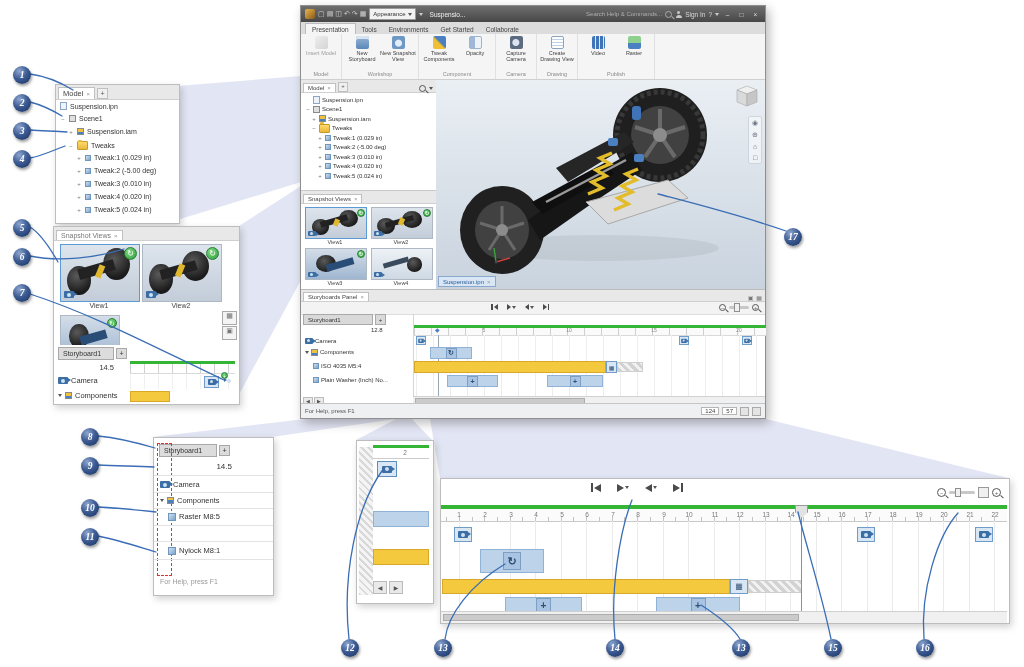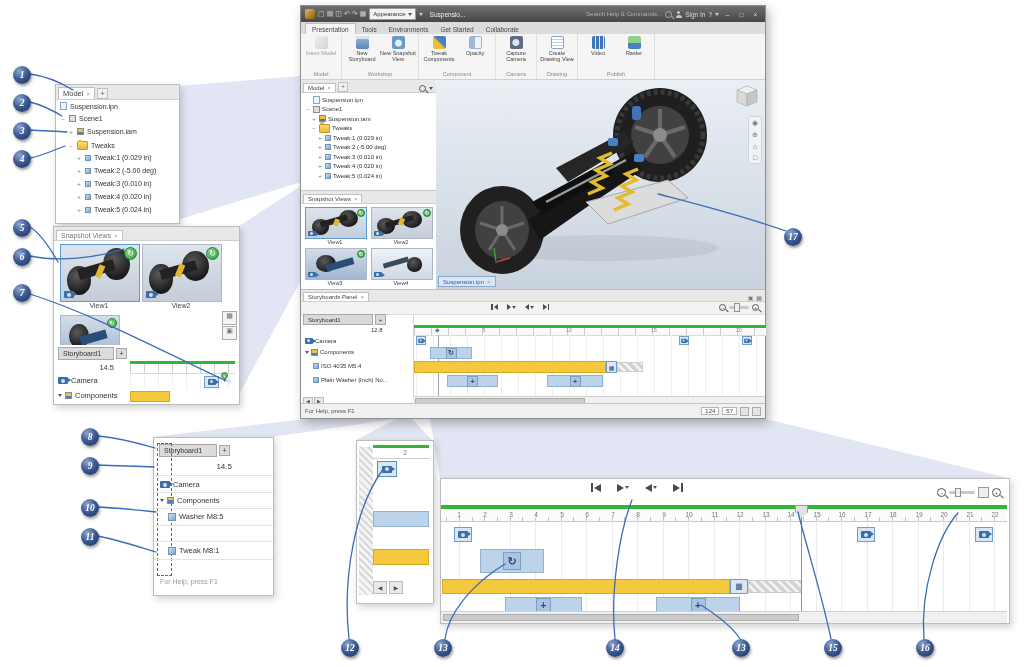--- a/index.html
+++ b/index.html
@@ -702,27 +702,27 @@
     </div>
     <div class="sep" style="left:0;top:54px;width:119px"></div>
     <div class="zrow" style="left:6px;top:58px">
       <span class="dd"></span>
       <span class="ti ti-iam"></span>
       <span>Components</span>
     </div>
     <div class="sep" style="left:0;top:70px;width:119px"></div>
     <div class="zrow" style="left:14px;top:74px">
       <span class="ti ti-tweak" style="width:8px;height:8px"></span>
-      <span>Washer M8:5</span>
+      <span>Raster M8:5</span>
     </div>
     <div class="sep" style="left:0;top:87px;width:119px"></div>
     <div class="sep" style="left:0;top:103px;width:119px"></div>
     <div class="zrow" style="left:14px;top:108px">
       <span class="ti ti-tweak" style="width:8px;height:8px"></span>
-      <span>Tweak M8:1</span>
+      <span>Nylock M8:1</span>
     </div>
     <div class="sep" style="left:0;top:121px;width:119px"></div>
     <div class="zrow" style="left:6px;top:140px;color:#999;font-size:7px">For Help, press F1</div>
   </div>
 
   <div class="panel" style="left:356px;top:440px;width:76px;height:162px">
     <div class="hatchv" style="left:2px;top:6px;width:14px;height:148px"></div>
     <div class="a" style="left:16px;top:4px;width:56px;height:13px;border-bottom:1px solid #ccc">
       <div class="greenbar" style="left:0;top:0;width:56px;height:3px"></div>
       <span class="rn" style="left:24px;top:4px">2</span>

